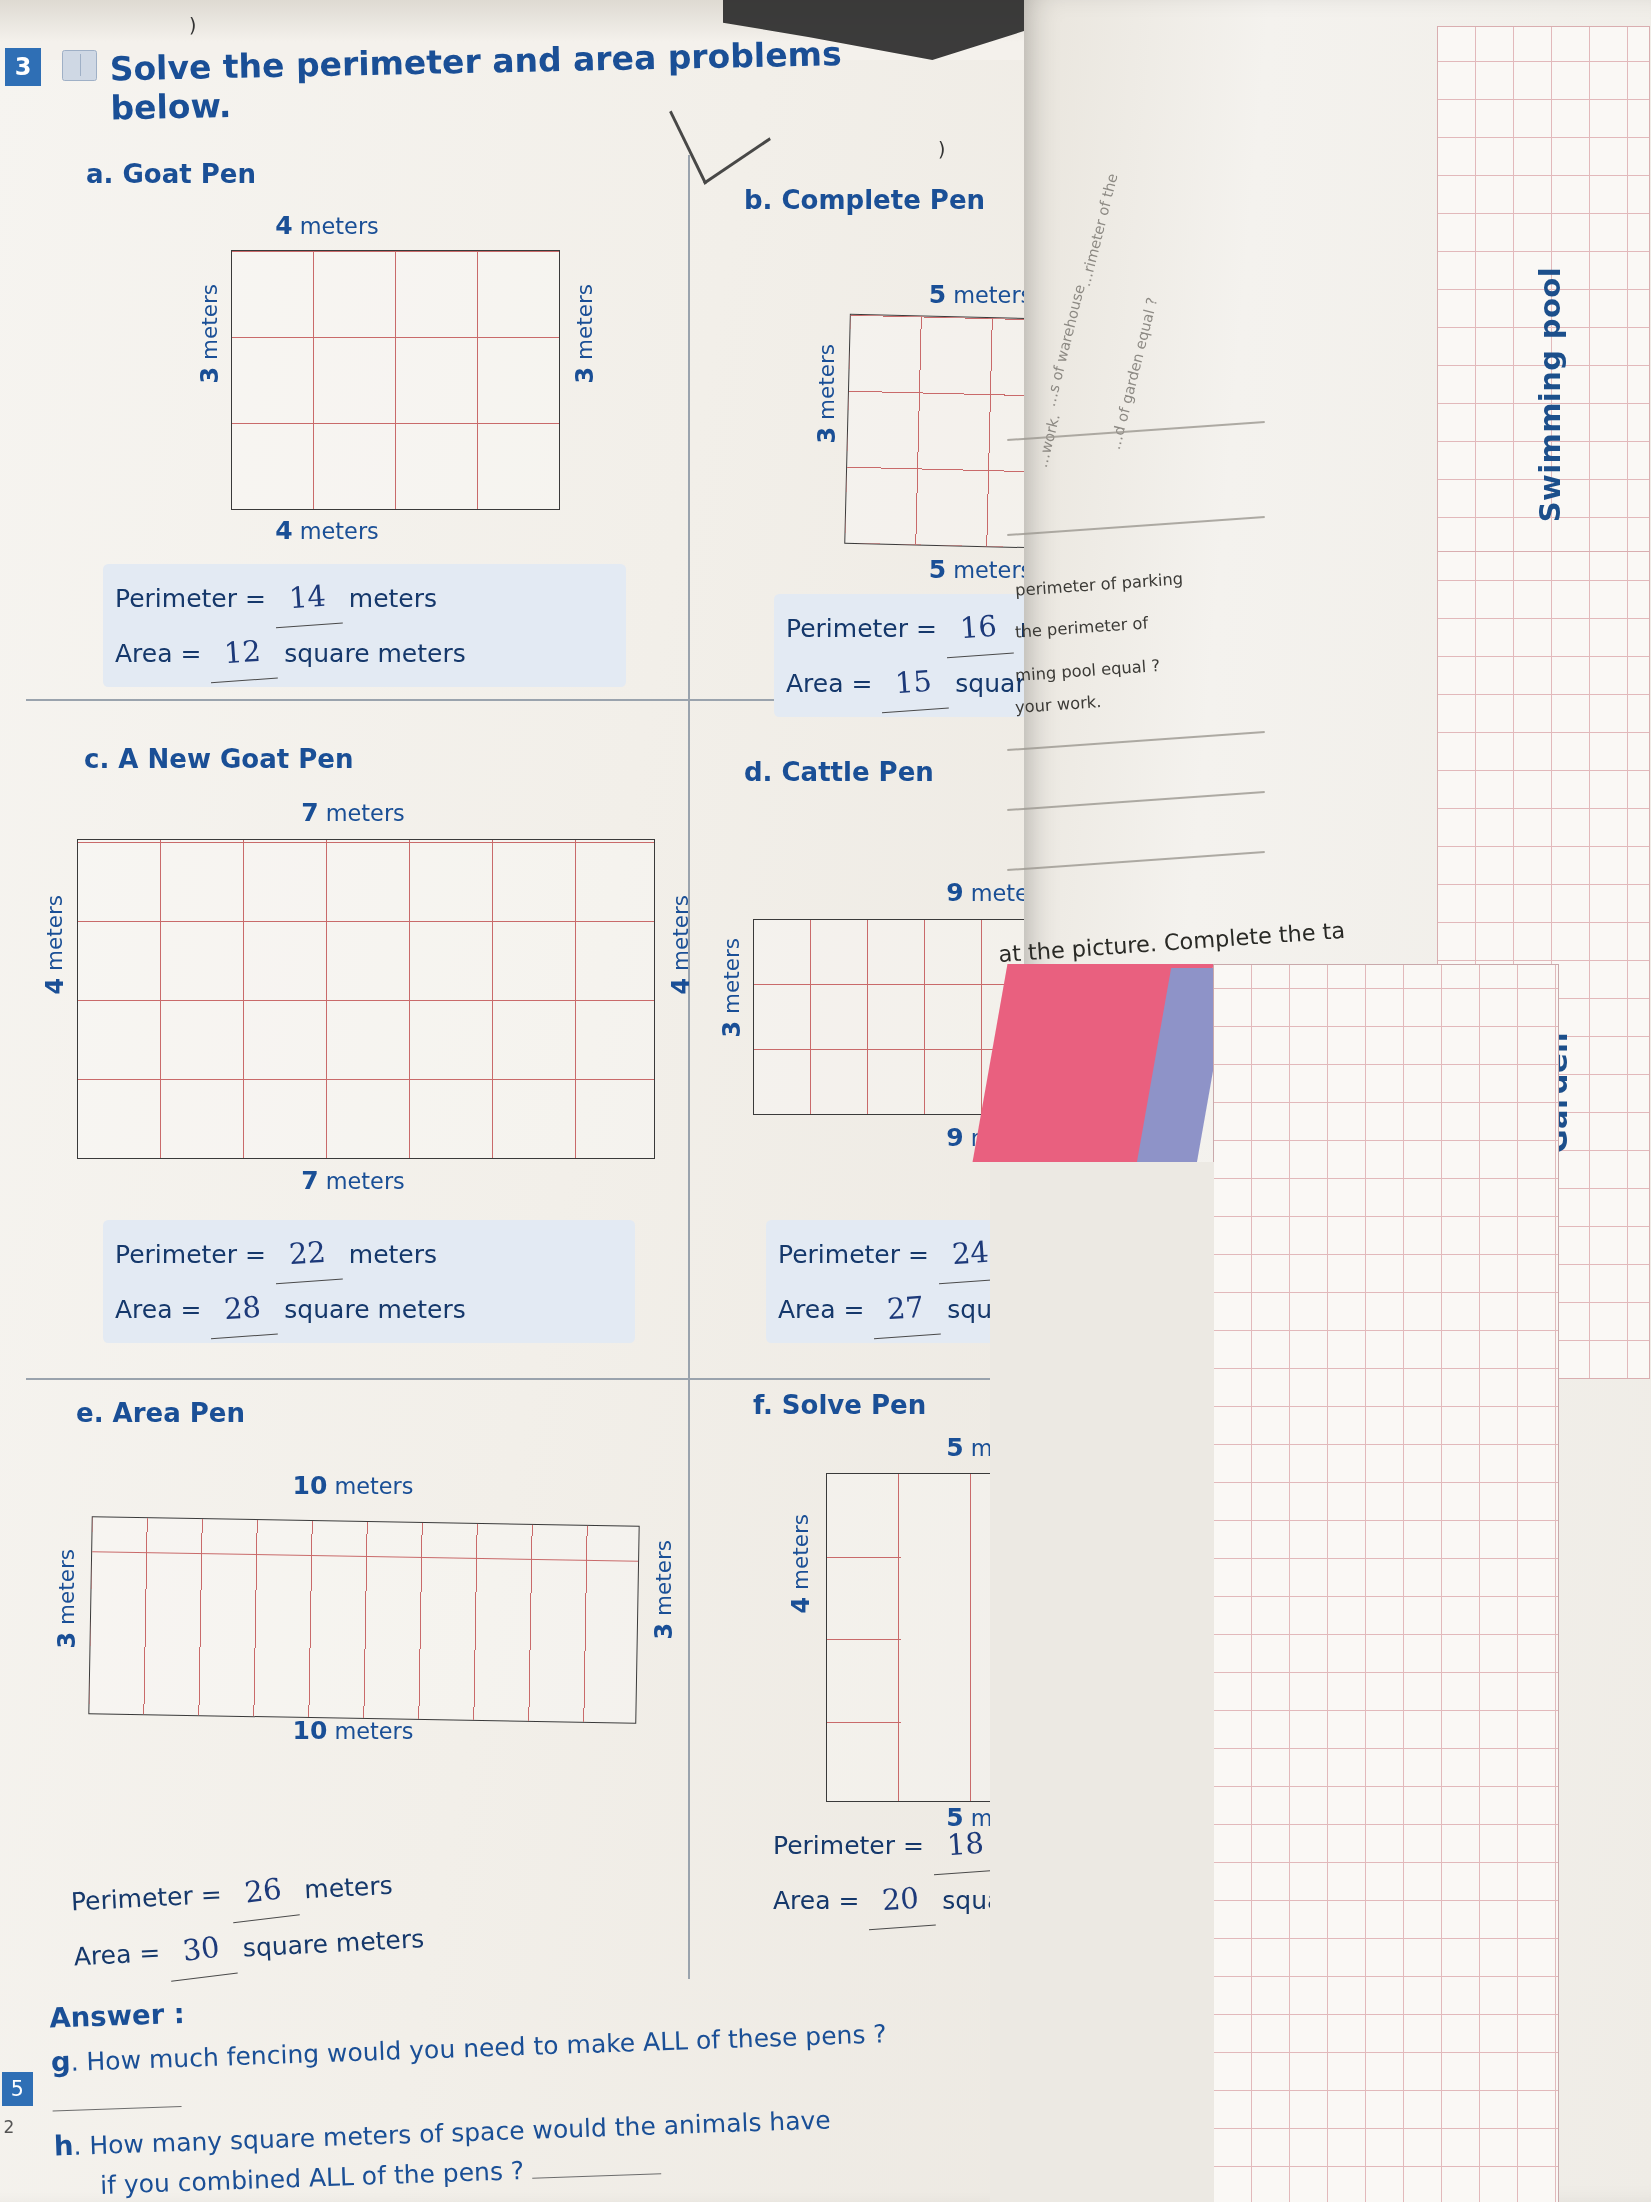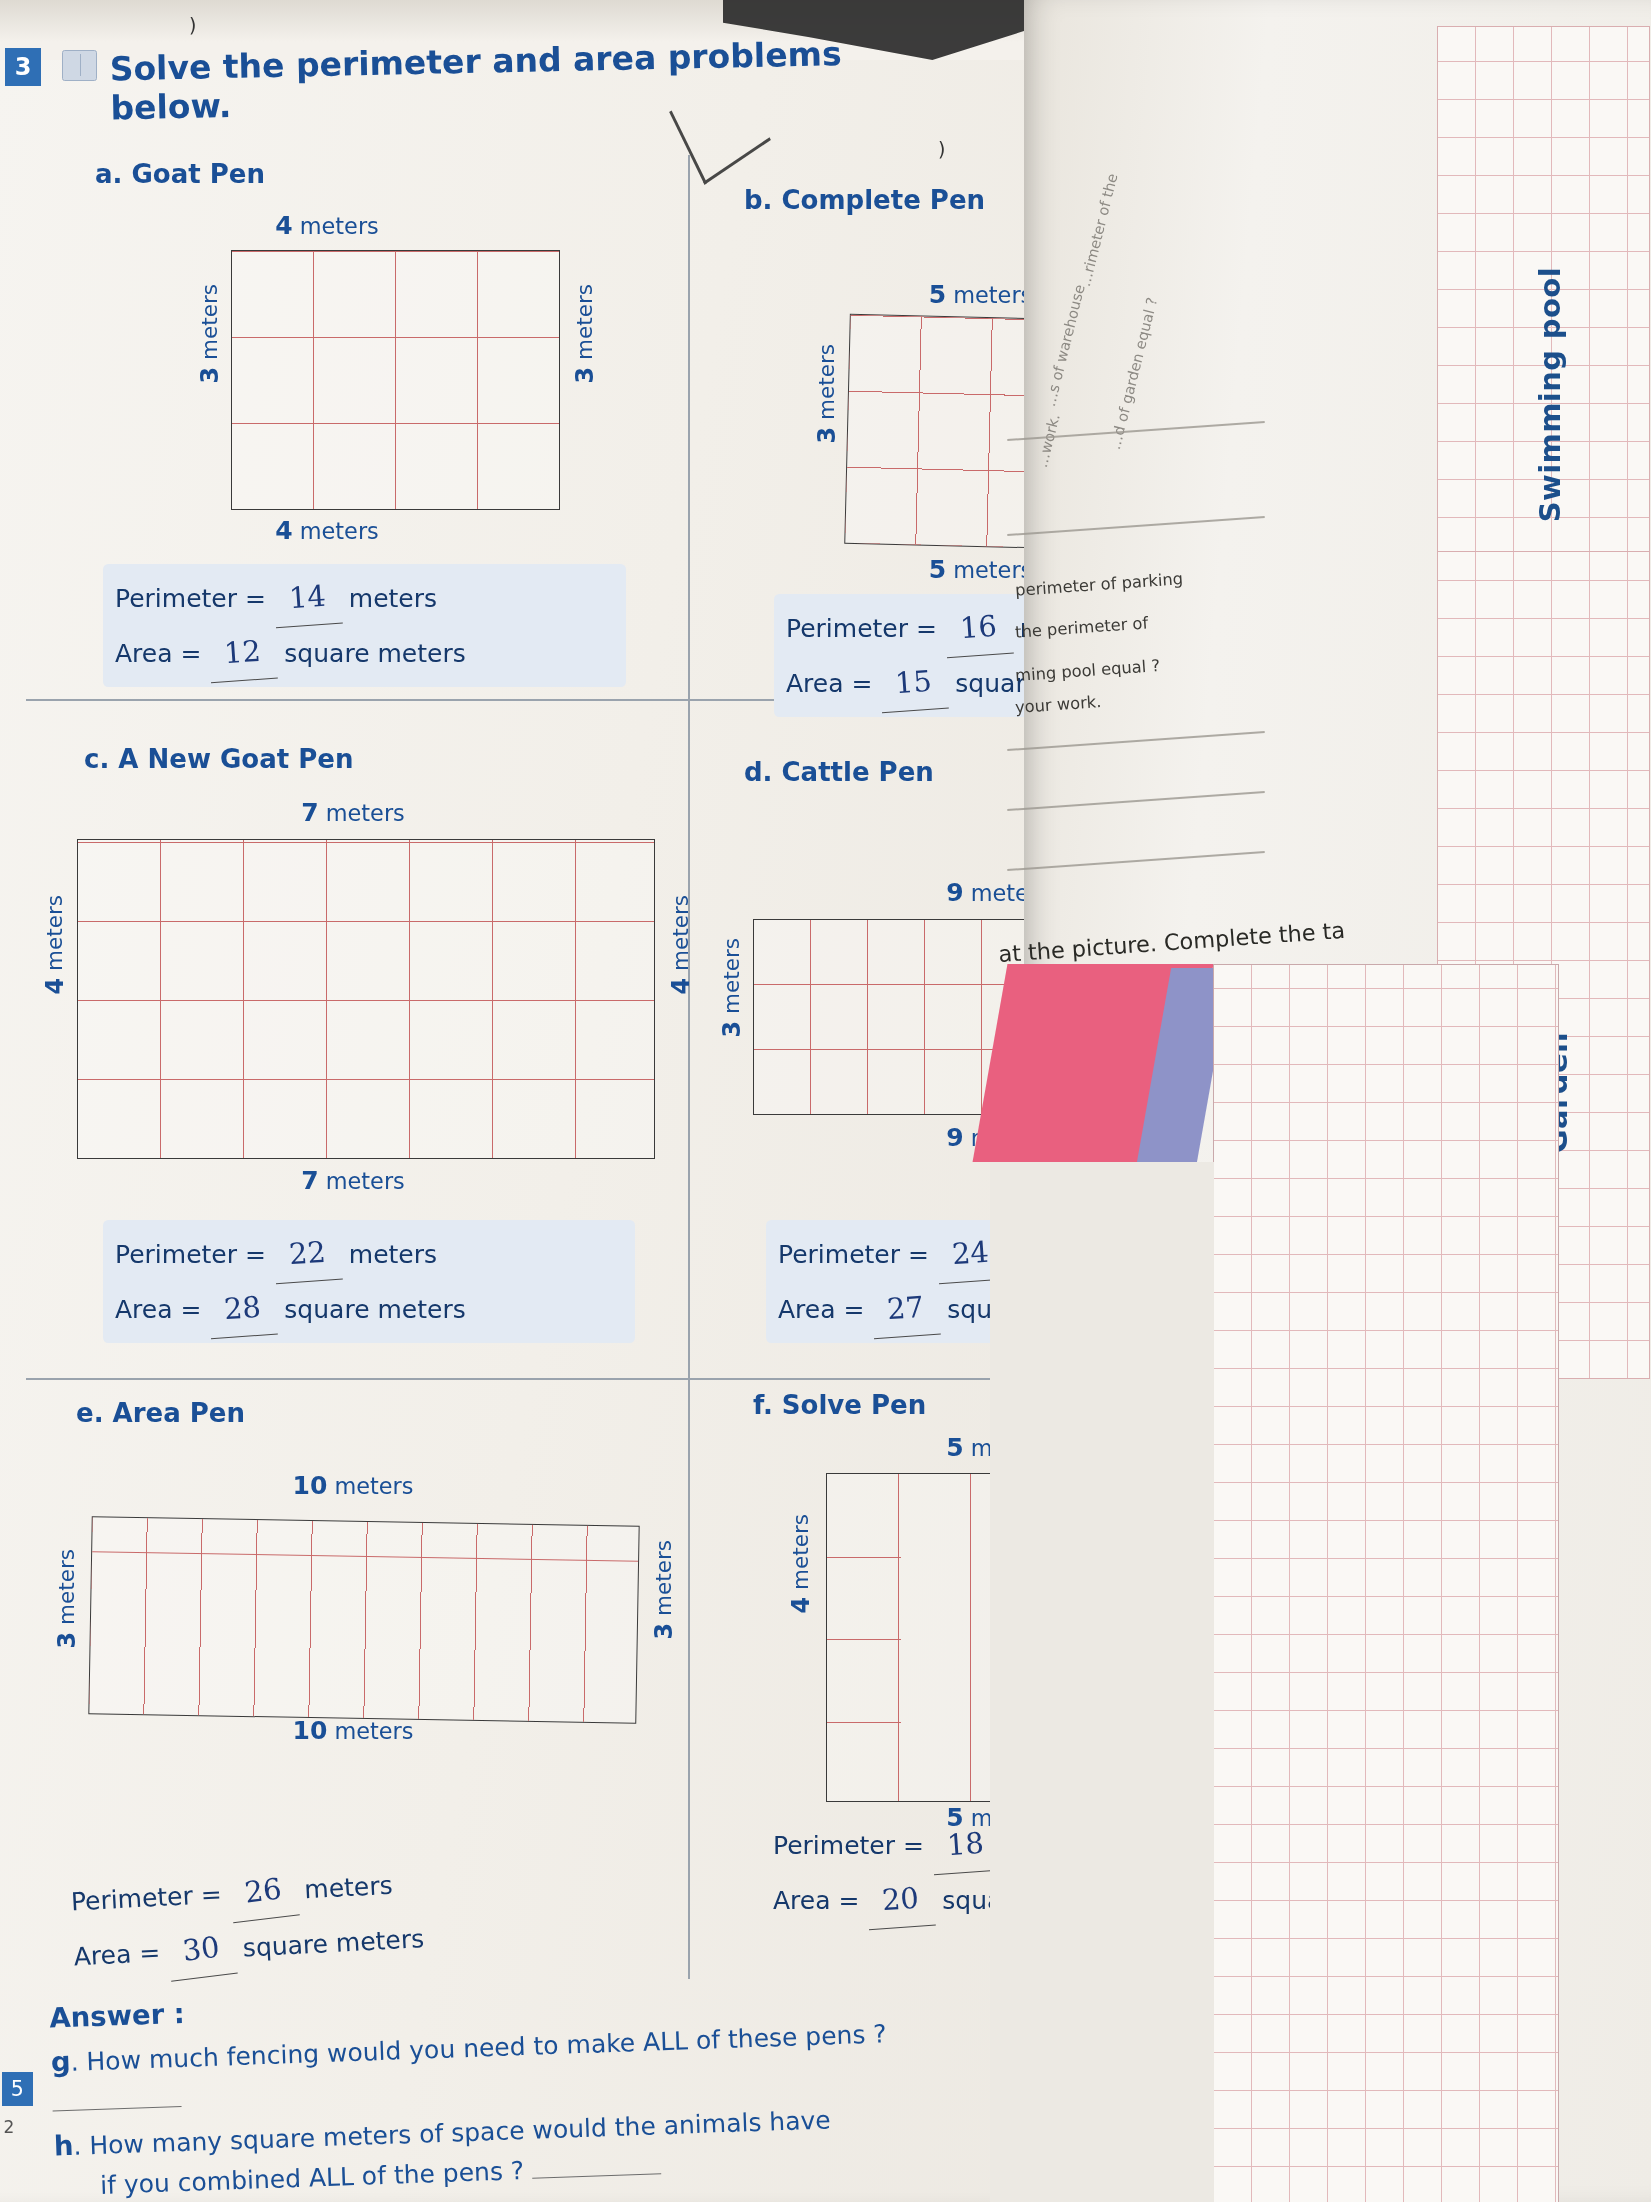--- a/index.html
+++ b/index.html
@@ -147,21 +147,21 @@
   <div class="book-icon"></div>
   <div class="title">Solve the perimeter and area problems below.</div>
   <div class="pen-mark"></div>
   <div class="tick-mark" style="left:189px;top:13.8px;">)</div>
   <div class="tick-mark" style="left:938px;top:138px;">)</div>
 
   <div class="divider-h" style="left:26px;top:699px;width:1256px;"></div>
   <div class="divider-h" style="left:26px;top:1378px;width:1256px;"></div>
   <div class="divider-v" style="left:688px;top:155px;height:1824px;"></div>
 
-  <div class="cell" style="left:95px;top:159px;">
+  <div class="cell" style="left:86px;top:159px;">
     <div class="cell-label">a. Goat Pen</div>
   </div>
   <div class="dim-top" style="left:215px;top:211px;width:224px;">
     <b>4</b>
     <span>meters</span>
   </div>
   <div class="rect" style="left:231px;top:250px;width:327px;height:258px;">
     <div class="grid-inner" style="background:
         repeating-linear-gradient(90deg,transparent 0 81px,#c96a6a 81px 82px),
         repeating-linear-gradient(0deg,transparent 0 85px,#c96a6a 85px 86px);"></div>

